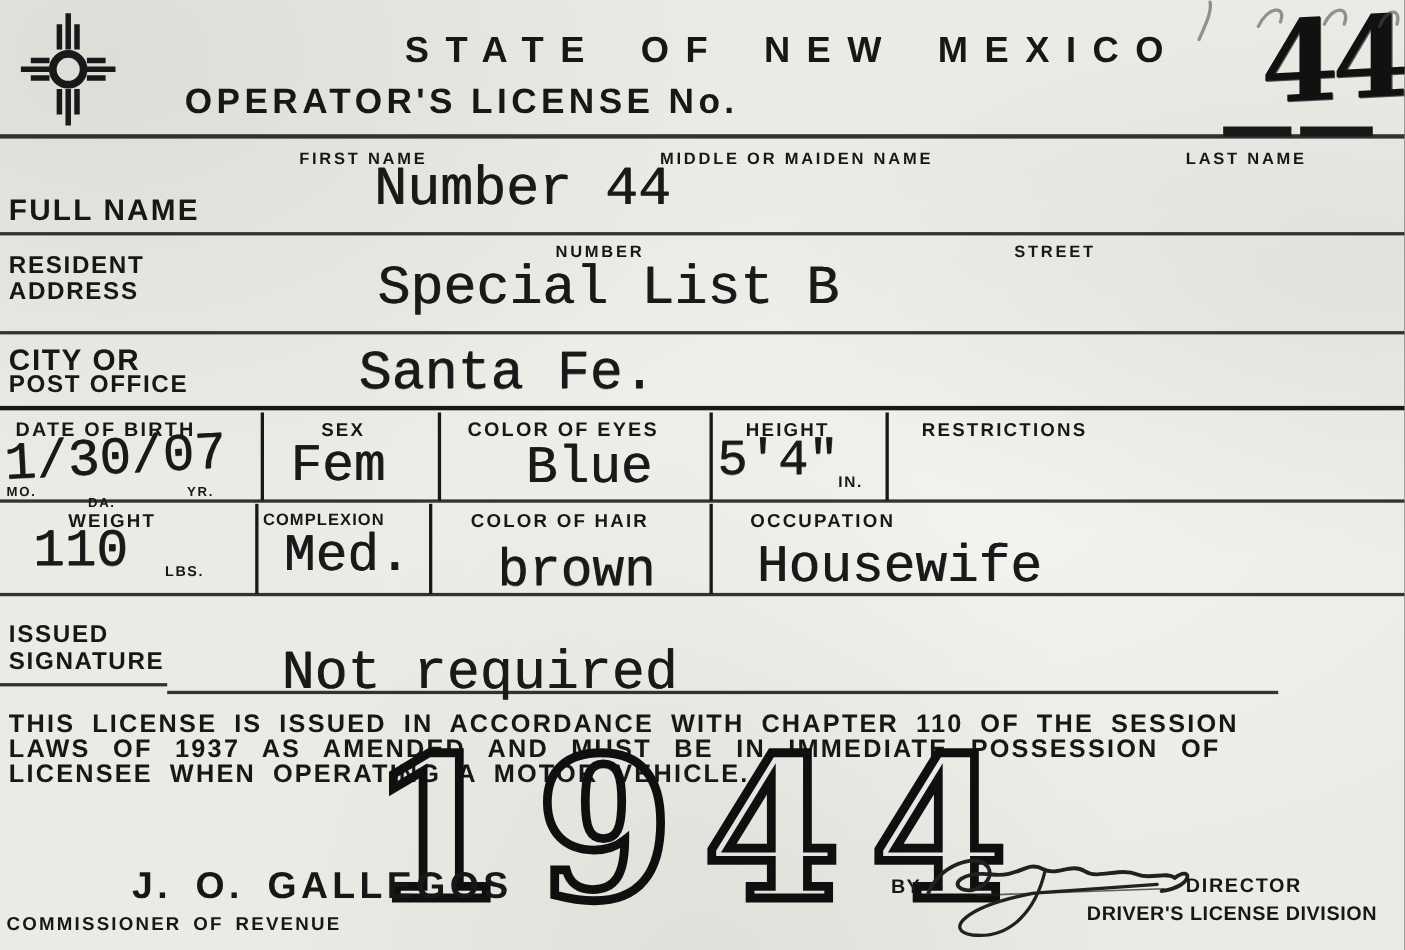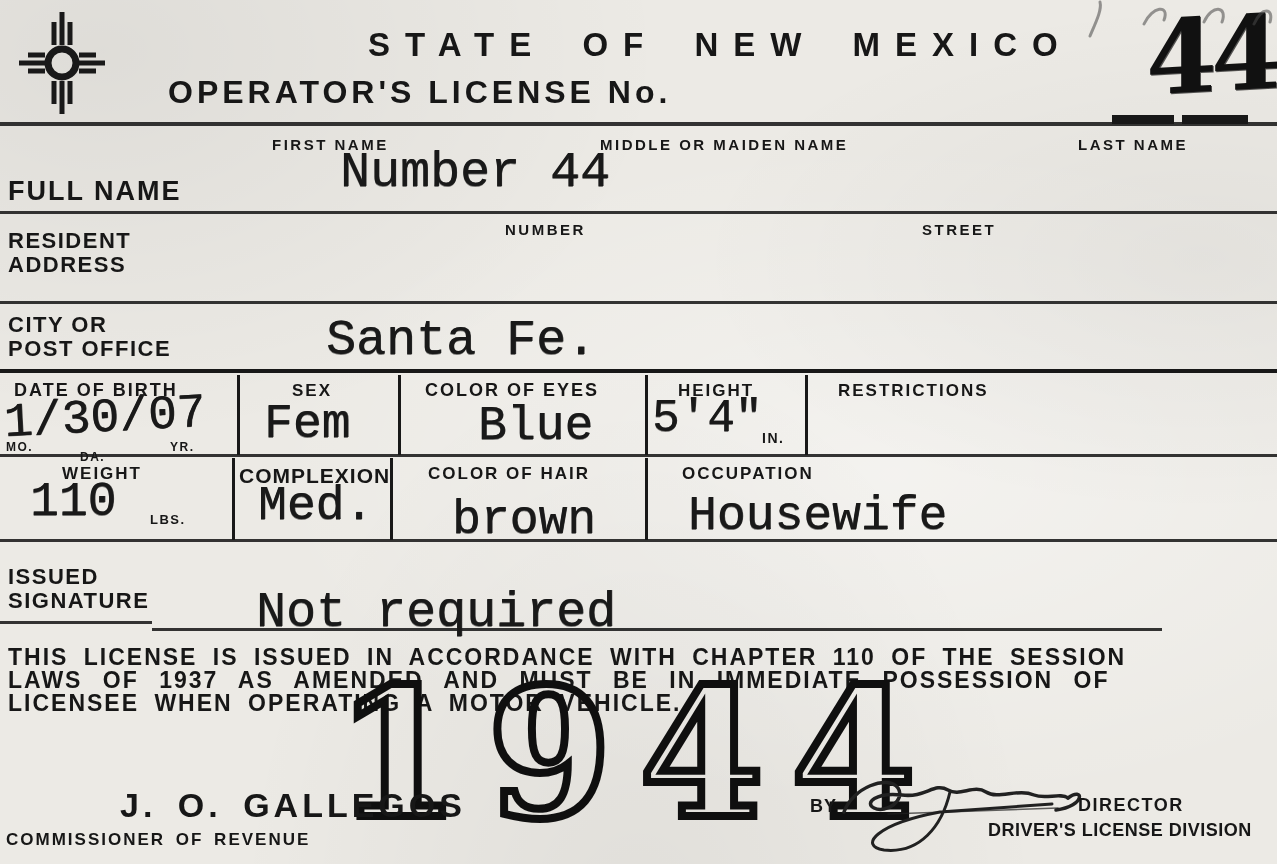--- a/index.html
+++ b/index.html
@@ -72,23 +72,24 @@
   <div class="plabel" style="left:600px;top:136px;font-size:15px;letter-spacing:2.5px;">MIDDLE OR MAIDEN NAME</div>
   <div class="plabel" style="left:1078px;top:136px;font-size:15px;letter-spacing:2.5px;">LAST NAME</div>
   <div class="plabel" style="left:8px;top:176px;font-size:27px;letter-spacing:2px;">FULL NAME</div>
   <div class="typed" style="left:340px;top:148px;font-size:50px;">Number 44</div>
   <div class="hr soft" style="left:0;top:211px;width:1277px;height:3px;"></div>
 
   <div class="plabel" style="left:505px;top:221px;font-size:15px;letter-spacing:2.5px;">NUMBER</div>
   <div class="plabel" style="left:922px;top:221px;font-size:15px;letter-spacing:2.5px;">STREET</div>
   <div class="plabel" style="left:8px;top:228px;font-size:22px;letter-spacing:1.5px;">RESIDENT</div>
   <div class="plabel" style="left:8px;top:252px;font-size:22px;letter-spacing:1.5px;">ADDRESS</div>
+  <div class="typed" style="left:343px;top:238px;font-size:50px;">Special List B</div>
   <div class="hr soft" style="left:0;top:301px;width:1277px;height:3px;"></div>
 
-  <div class="plabel" style="left:8px;top:312px;font-size:22px;letter-spacing:1.5px;">CITY OR</div>
+  <div class="plabel" style="left:8px;top:312px;font-size:27px;letter-spacing:1.5px;">CITY OR</div>
   <div class="plabel" style="left:8px;top:336px;font-size:22px;letter-spacing:1.5px;">POST OFFICE</div>
   <div class="typed" style="left:326px;top:316px;font-size:50px;">Santa Fe.</div>
   <div class="hr" style="left:0;top:369px;width:1277px;height:4px;"></div>
 
   <div class="vr" style="left:237px;top:375px;height:80px;"></div>
   <div class="vr" style="left:398px;top:375px;height:80px;"></div>
   <div class="vr" style="left:645px;top:375px;height:80px;"></div>
   <div class="vr" style="left:805px;top:375px;height:80px;"></div>
 
   <div class="plabel" style="left:14px;top:380px;font-size:18px;letter-spacing:2px;">DATE OF BIRTH</div>
@@ -113,21 +114,21 @@
   <div class="hr soft" style="left:0;top:454px;width:1277px;height:3px;"></div>
 
   <div class="vr" style="left:232px;top:458px;height:82px;"></div>
   <div class="vr" style="left:390px;top:458px;height:82px;"></div>
   <div class="vr" style="left:645px;top:458px;height:82px;"></div>
 
   <div class="plabel" style="left:62px;top:464px;font-size:17px;letter-spacing:2px;">WEIGHT</div>
   <div class="typed" style="left:30px;top:478px;font-size:48px;">110</div>
   <div class="plabel" style="left:150px;top:512px;font-size:13px;">LBS.</div>
 
-  <div class="plabel" style="left:239px;top:464px;font-size:21px;letter-spacing:1px;">COMPLEXION</div>
+  <div class="plabel" style="left:239px;top:464px;font-size:15px;letter-spacing:1px;">COMPLEXION</div>
   <div class="typed" style="left:258px;top:482px;font-size:48px;">Med.</div>
 
   <div class="plabel" style="left:428px;top:464px;font-size:17px;letter-spacing:2px;">COLOR OF HAIR</div>
   <div class="typed" style="left:452px;top:496px;font-size:48px;">brown</div>
 
   <div class="plabel" style="left:682px;top:464px;font-size:17px;letter-spacing:2px;">OCCUPATION</div>
   <div class="typed" style="left:688px;top:492px;font-size:48px;">Housewife</div>
 
   <div class="hr soft" style="left:0;top:539px;width:1277px;height:3px;"></div>
 

